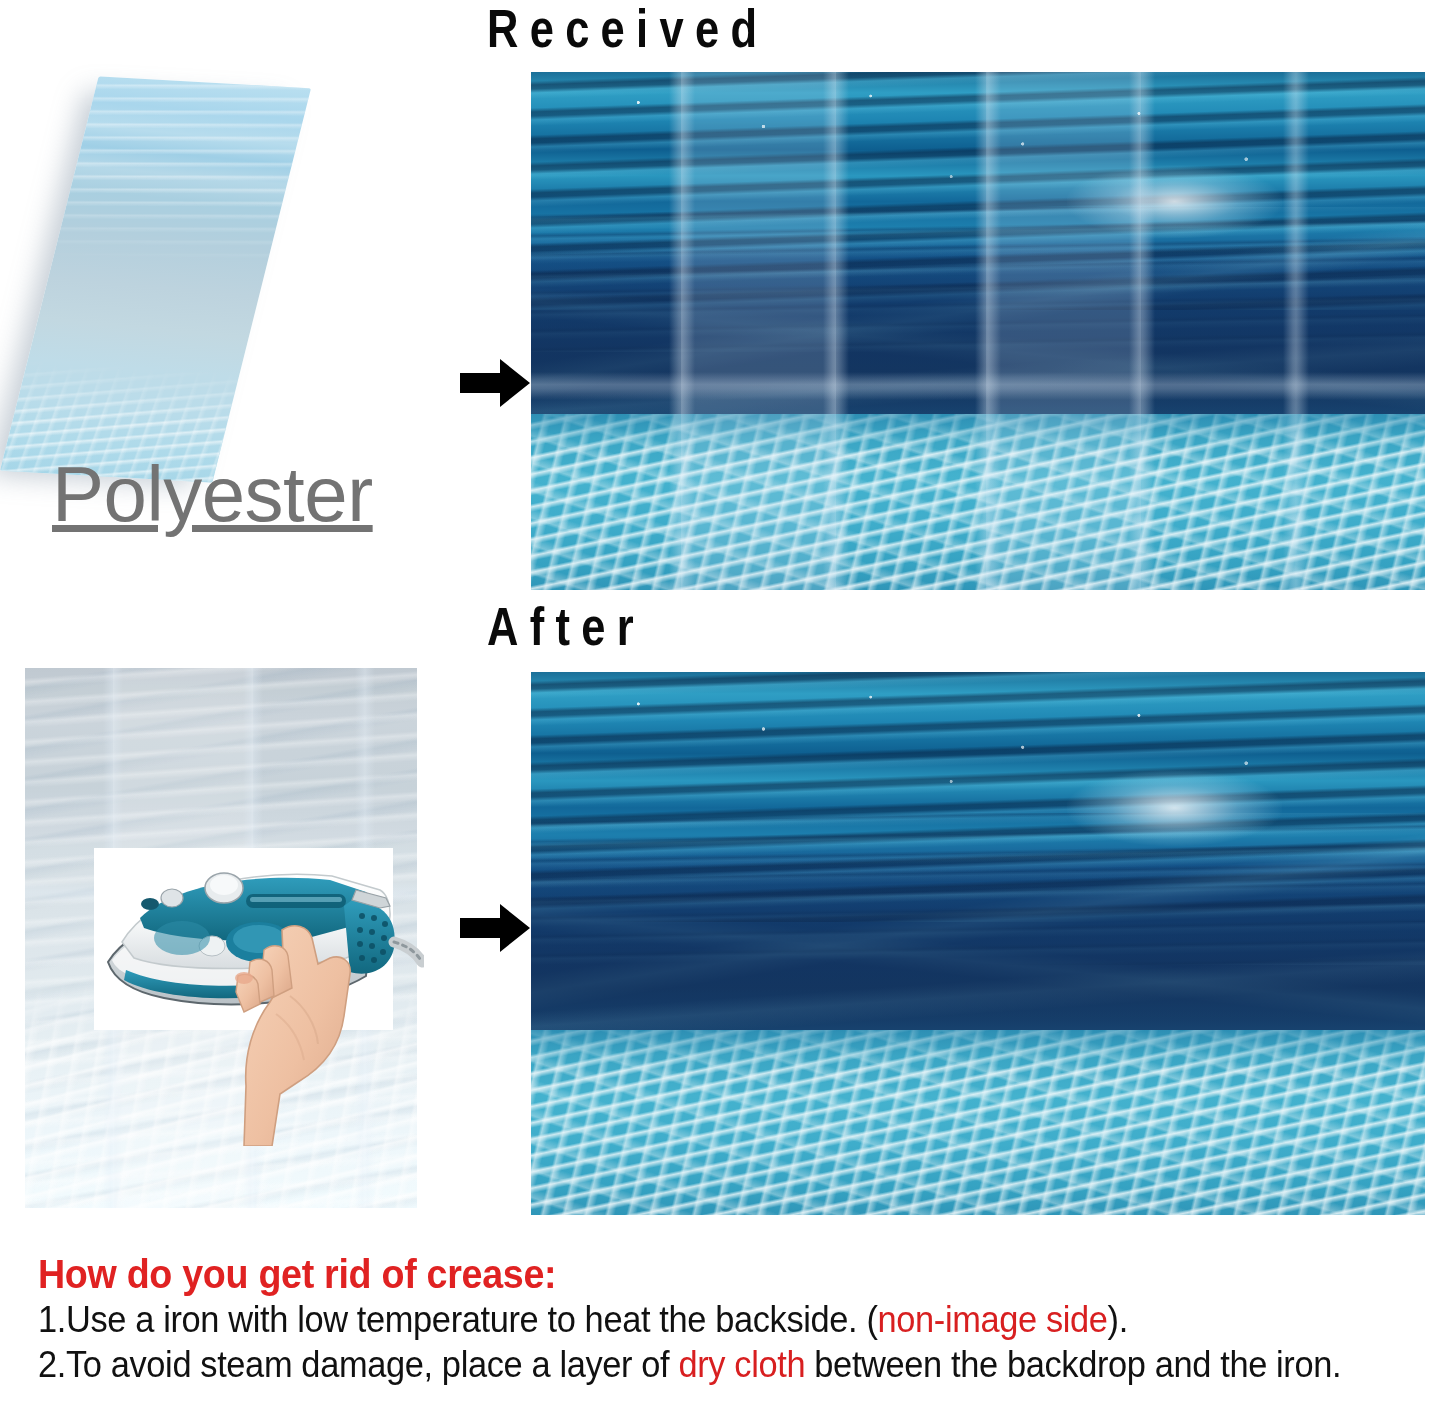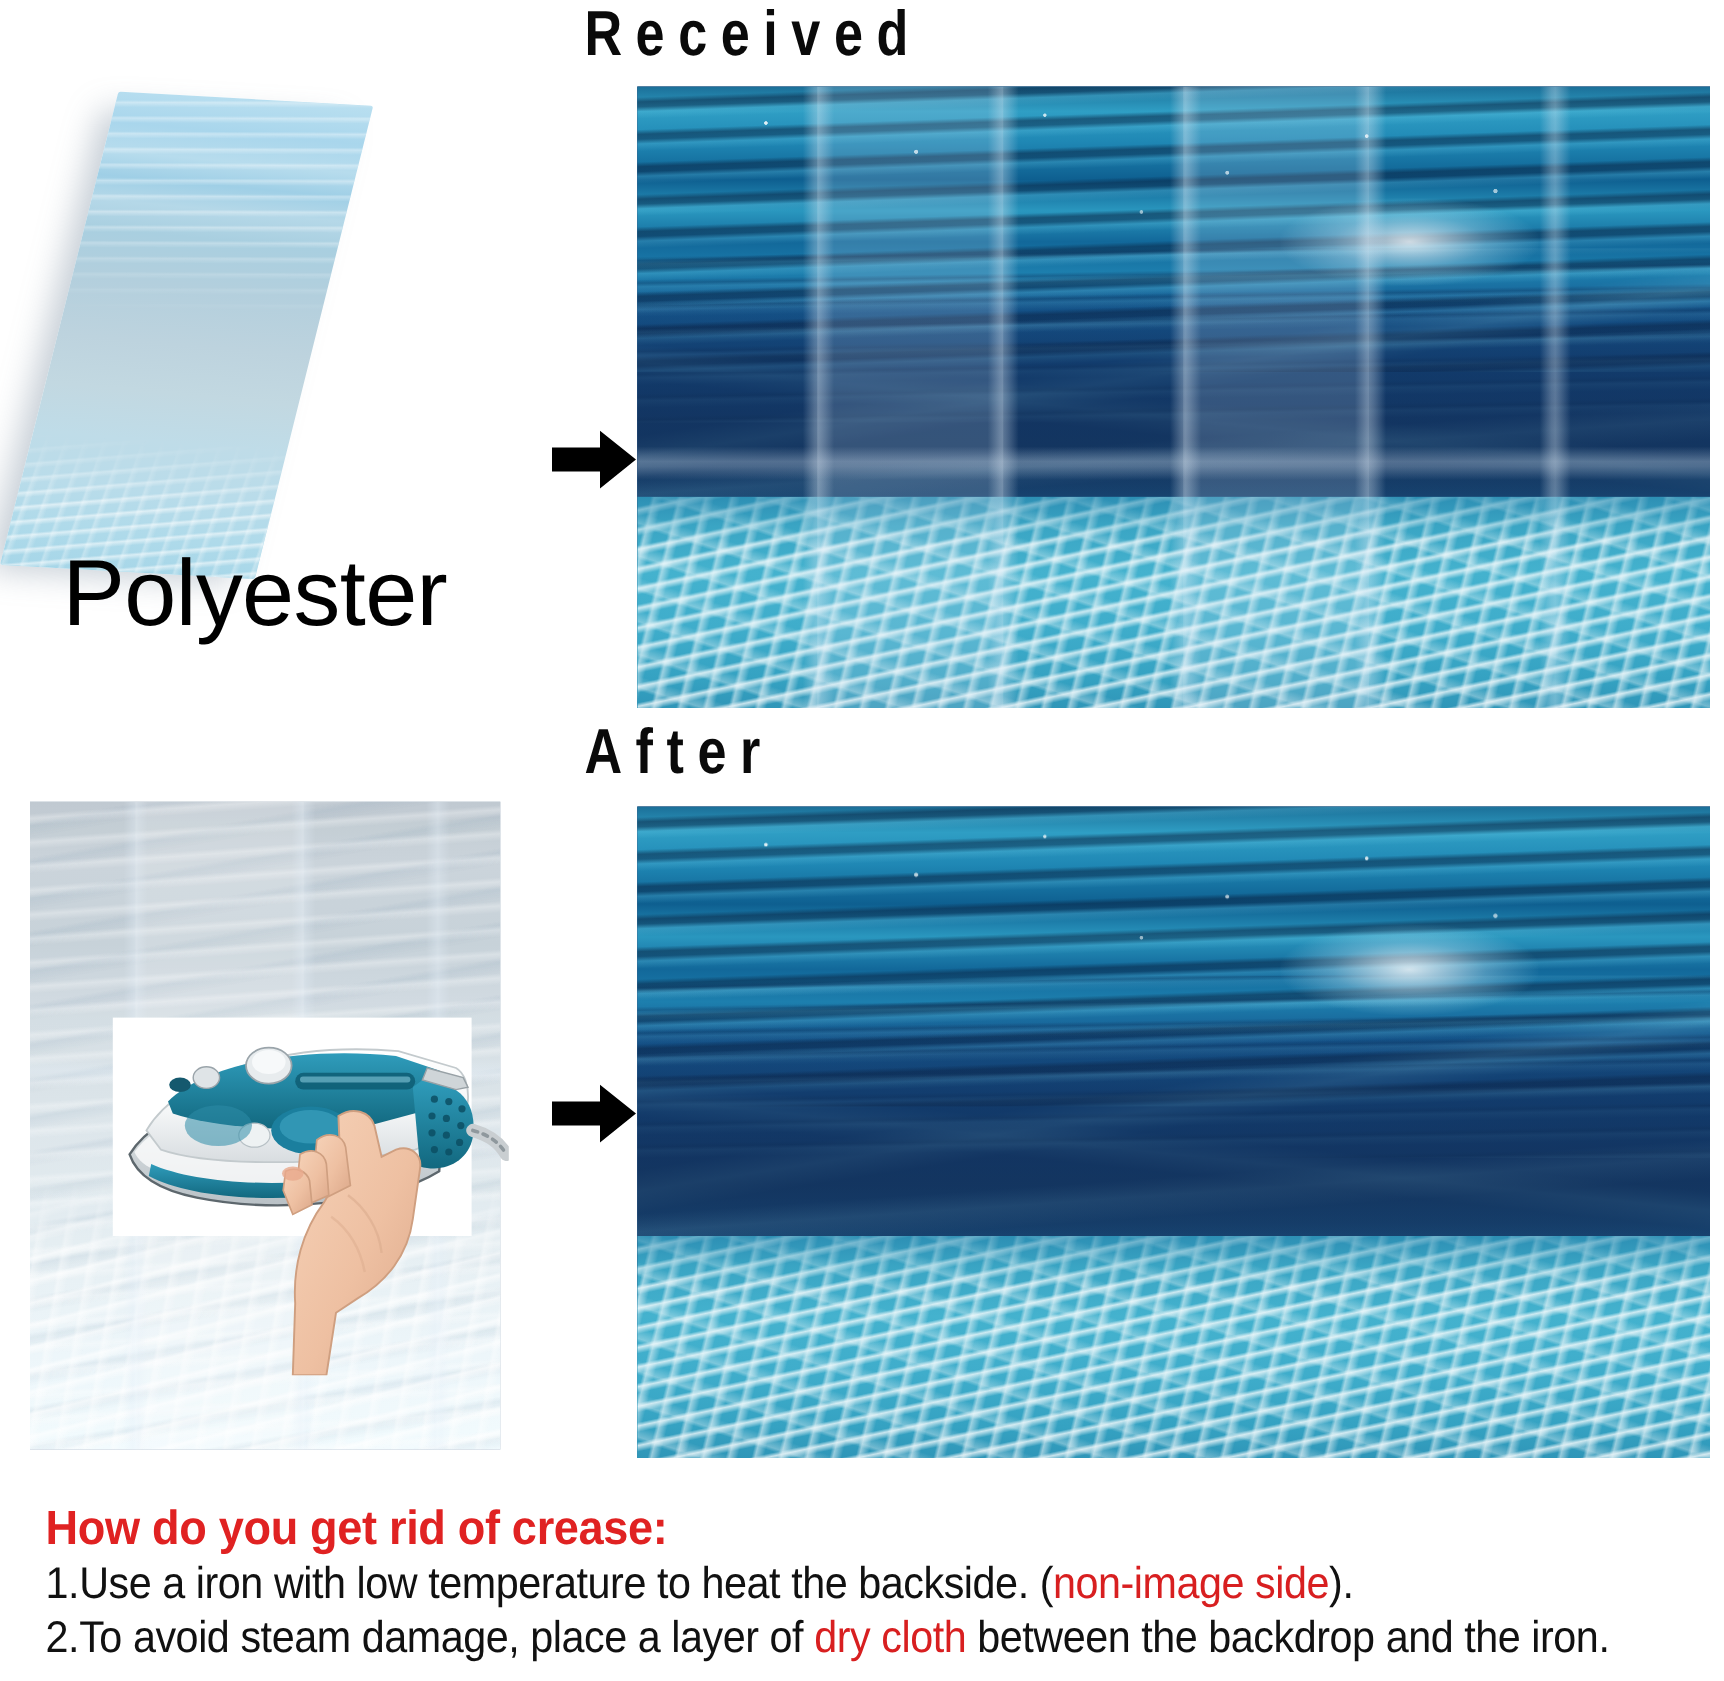--- a/index.html
+++ b/index.html
@@ -92,25 +92,26 @@
         rgba(255,255,255,0.00) 16px);
     -webkit-mask-image: linear-gradient(to bottom, transparent 72%, #000 86%, #000 100%);
             mask-image: linear-gradient(to bottom, transparent 72%, #000 86%, #000 100%);
   }
 
   .polyester-label {
     position: absolute;
     left: 52px; top: 455px;
     font-size: 78px;
     font-weight: normal;
-    color: #000000;
+    color: #737373;
     letter-spacing: -0.5px;
     line-height: 1;
     z-index: 6;
     font-family: "Liberation Sans", sans-serif;
+    text-decoration: underline;
   }
 
   
   .arrow {
     position: absolute;
     width: 74px; height: 56px;
   }
   #arrow-top    { left: 458px; top: 355px; }
   #arrow-bottom { left: 458px; top: 900px; }
   .arrow svg { display: block; width: 100%; height: 100%; }

